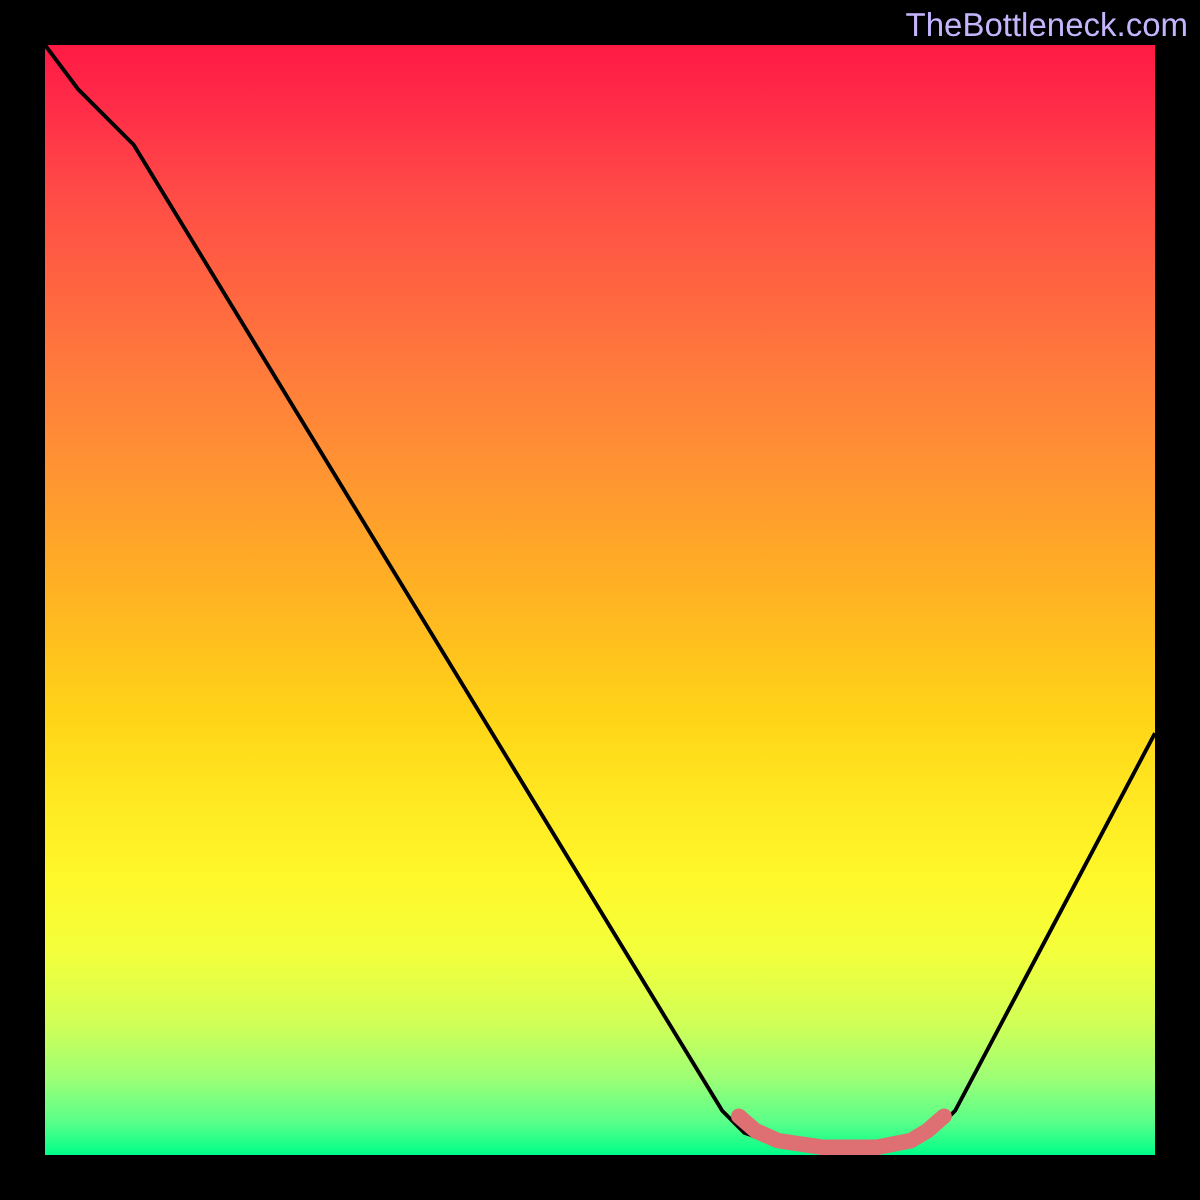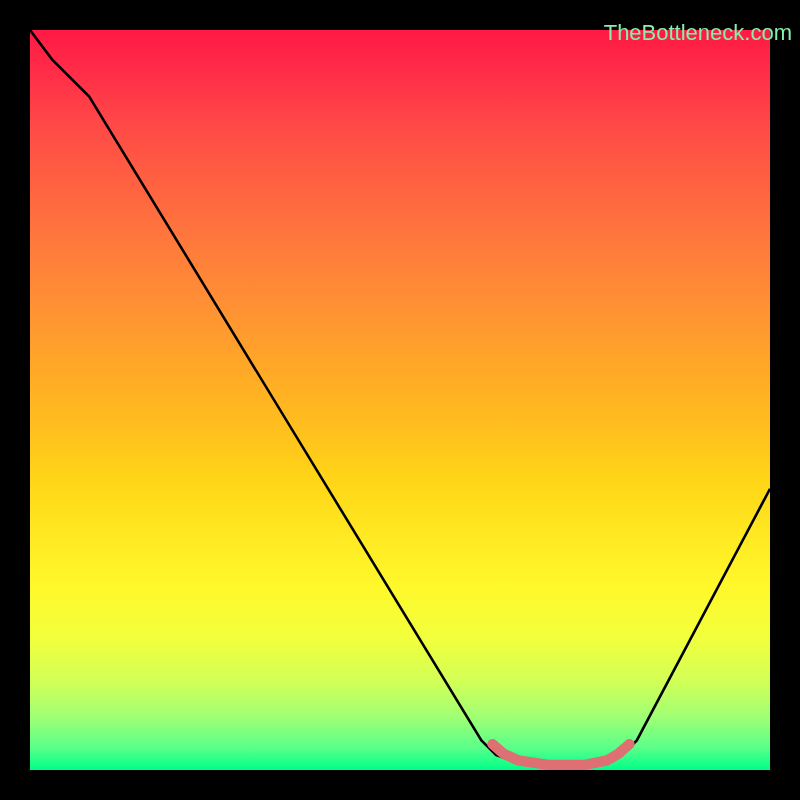--- a/index.html
+++ b/index.html
@@ -10,23 +10,23 @@
   body {
     width: 800px;
     height: 800px;
     background: #000;
     position: relative;
     font-family: Arial, sans-serif;
     overflow: hidden;
   }
   .watermark {
     position: absolute;
-    top: 20px;
+    top: 4px;
     right: 8px;
-    color: #86efac;
+    color: #c4b5fd;
     font-size: 22px;
     font-weight: 500;
     z-index: 10;
   }
   .chart-container {
     position: absolute;
     left: 30px;
     top: 30px;
     width: 740px;
     height: 740px;

